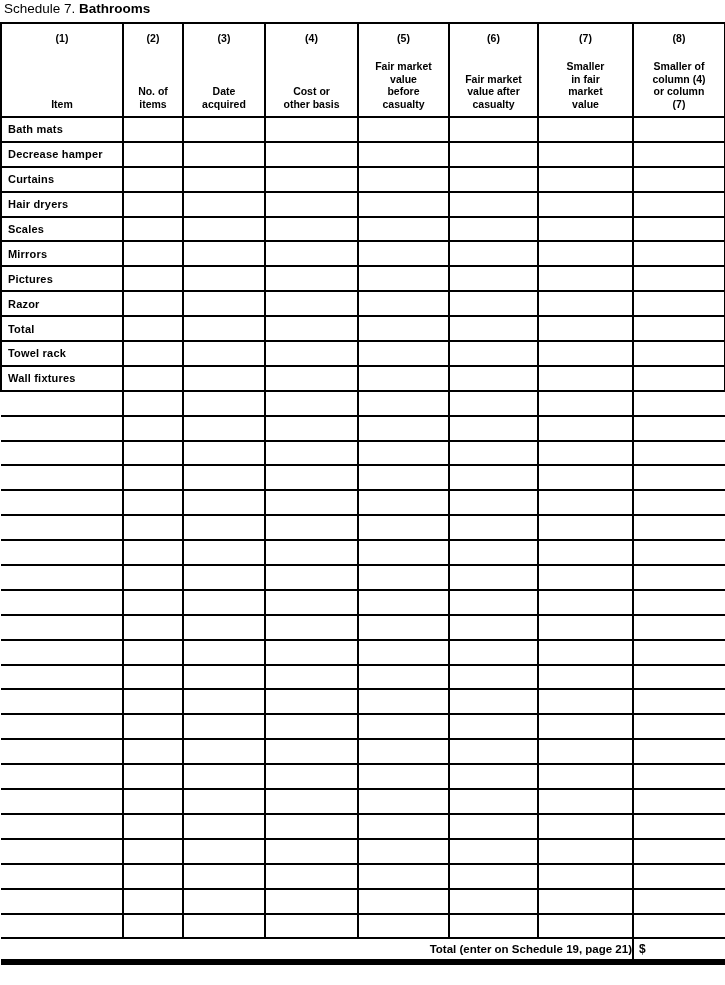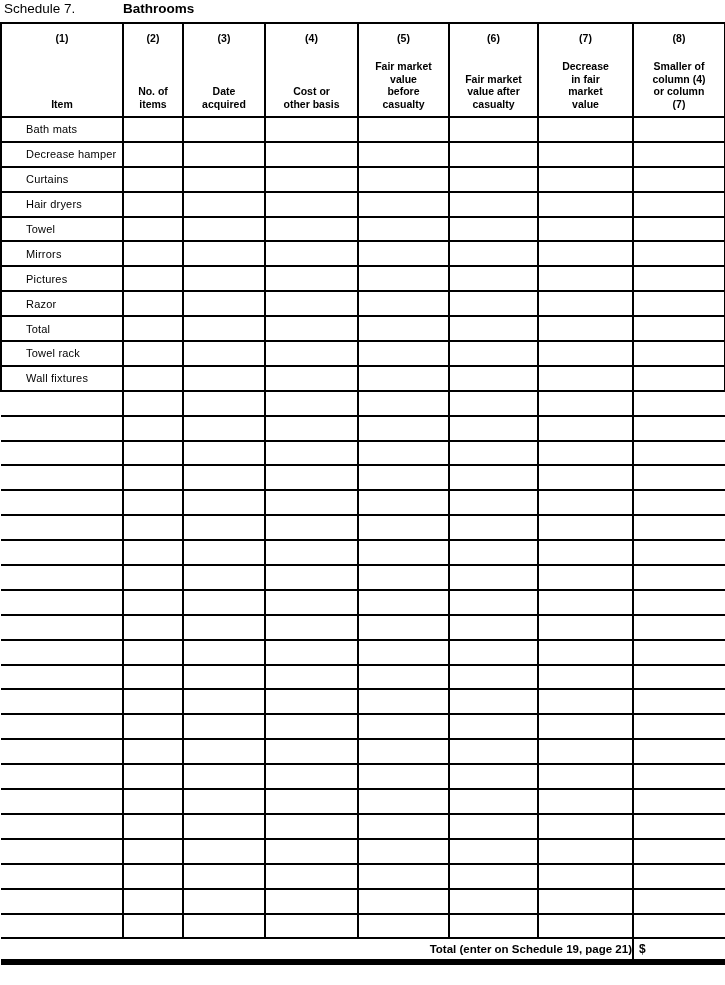--- a/index.html
+++ b/index.html
@@ -16,21 +16,21 @@
     overflow: hidden;
   }
   .page-title {
     position: absolute;
     top: 0px;
     left: 4px;
     font-size: 13.5px;
     line-height: 17px;
     white-space: pre;
   }
-  .page-title b { font-weight: bold; margin-left: 44px; }
+  .page-title b { font-weight: bold; }
 
   table.schedule {
     position: absolute;
     top: 22px;
     left: 0;
     width: 724px;
     border-collapse: collapse;
     table-layout: fixed;
   }
   th, td {
@@ -56,22 +56,23 @@
   }
   .hlabel { white-space: pre-line; text-align: center; }
 
   tbody td {
     height: 22.9px;
     font-size: 11px;
     font-weight: normal;
     vertical-align: middle;
   }
   td.item-cell {
-    padding-left: 24px;
+    padding-left: 6px;
     letter-spacing: 0.2px;
+    font-weight: bold;
   }
   tr.no-outer td:first-child { border-left: none; text-align: right; }
   tr.no-outer td:last-child  { border-right: none; }
 
   tfoot td {
     height: 20px;
     border-bottom: 6px solid #000;
     font-weight: bold;
     vertical-align: middle;
   }
@@ -142,21 +143,21 @@
           <div class="hcell">
             <div class="hnum">(6)</div>
             <div class="hlabel">Fair market
 value after
 casualty</div>
           </div>
         </th>
         <th>
           <div class="hcell">
             <div class="hnum">(7)</div>
-            <div class="hlabel">Decrease
+            <div class="hlabel">Smaller
 in fair
 market
 value</div>
           </div>
         </th>
         <th>
           <div class="hcell">
             <div class="hnum">(8)</div>
             <div class="hlabel">Smaller of
 column (4)
@@ -201,21 +202,21 @@
         <td class="item-cell">Hair dryers</td>
         <td></td>
         <td></td>
         <td></td>
         <td></td>
         <td></td>
         <td></td>
         <td></td>
       </tr>
       <tr>
-        <td class="item-cell">Towel</td>
+        <td class="item-cell">Scales</td>
         <td></td>
         <td></td>
         <td></td>
         <td></td>
         <td></td>
         <td></td>
         <td></td>
       </tr>
       <tr>
         <td class="item-cell">Mirrors</td>

